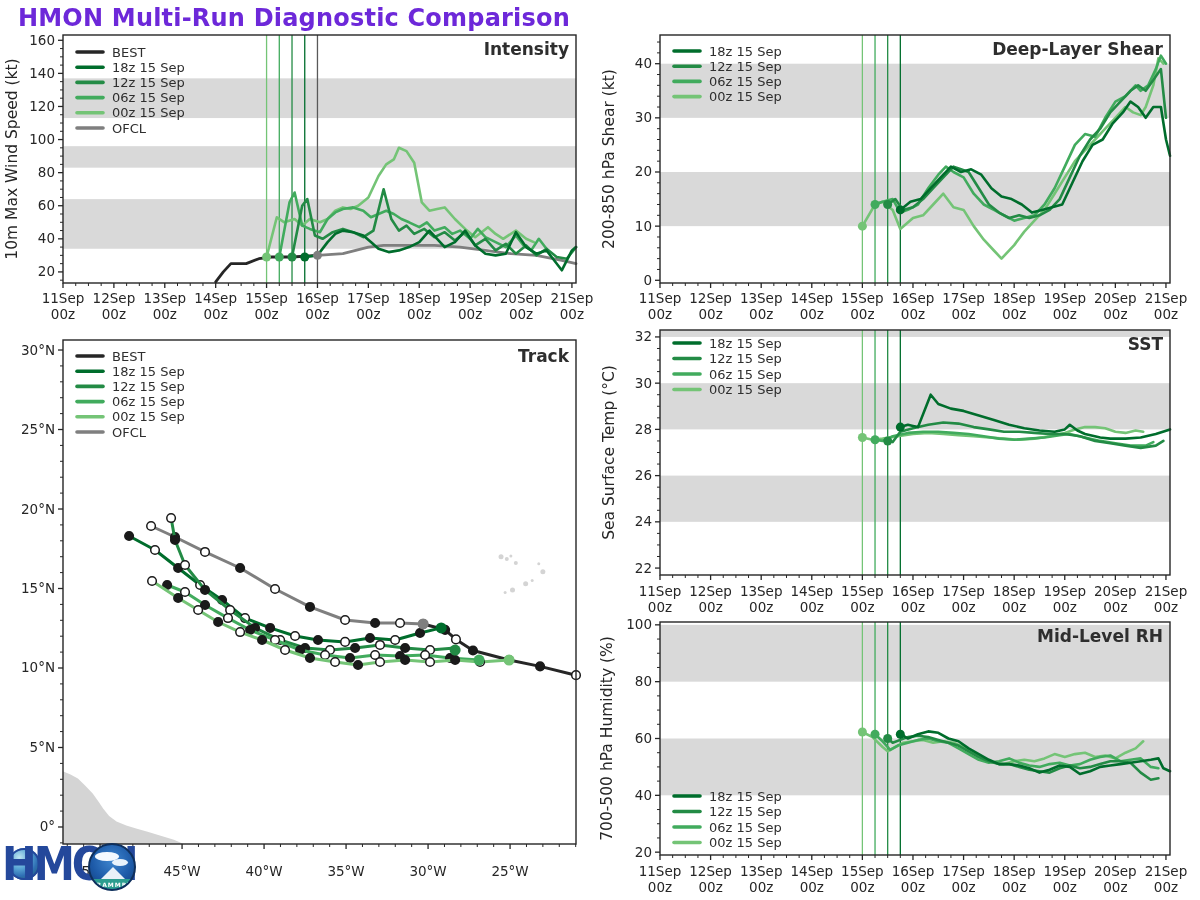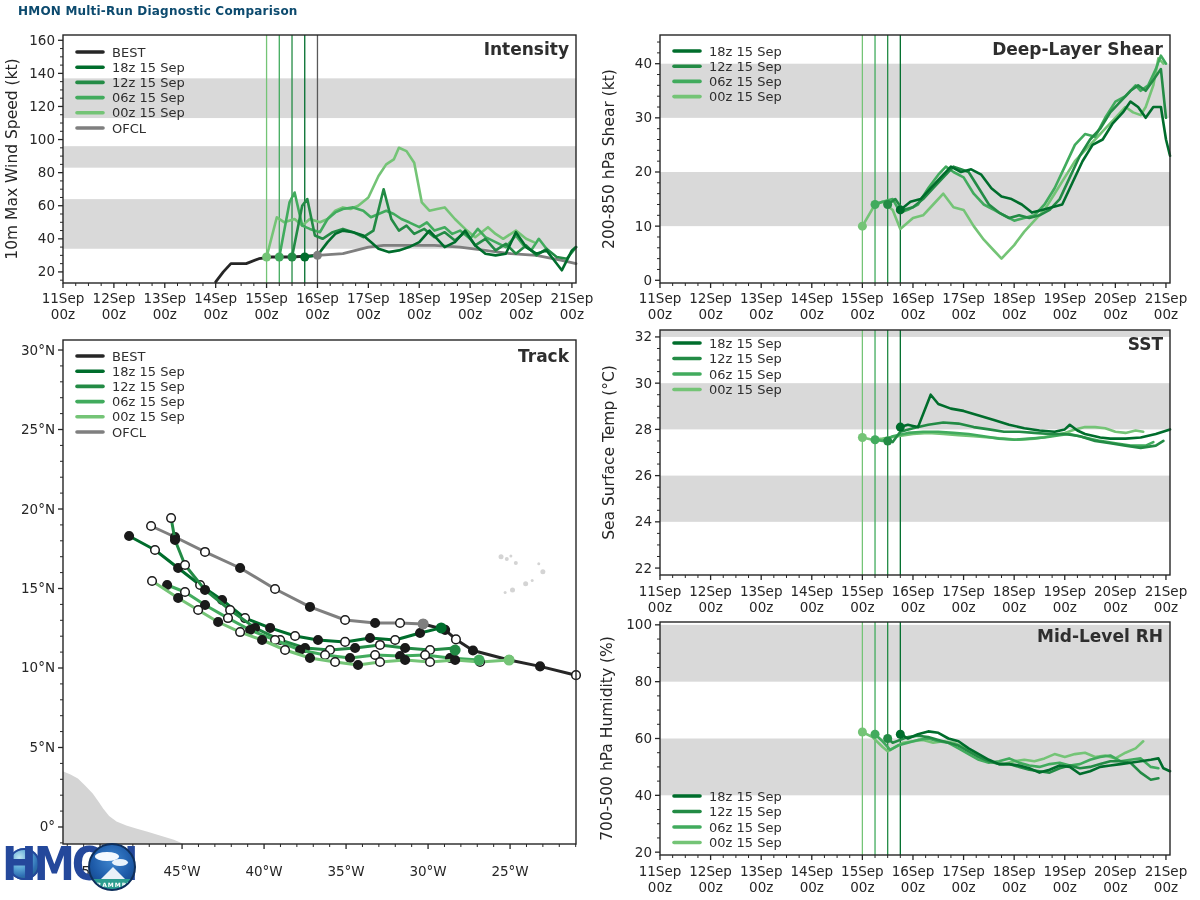--- a/index.html
+++ b/index.html
@@ -1,18 +1,18 @@
 <!DOCTYPE html>
 <html><head>
 <meta charset="utf-8">
 <style>
   html,body{margin:0;padding:0;background:#ffffff;}
   #fig{position:relative;width:1200px;height:900px;background:#fff;overflow:hidden;
        font-family:"DejaVu Sans","Liberation Sans",sans-serif;}
-  .ttl{position:absolute;top:4px;font-weight:bold;font-size:12px;color:#0c4a6e;letter-spacing:.2px;}
+  .ttl{position:absolute;top:4px;font-weight:bold;font-size:24px;color:#6d28d9;letter-spacing:.2px;}
   .ttl.left{left:18px;}
   .ttl.right{right:24px;}
   #plot{position:absolute;left:0;top:0;}
   #logo{position:absolute;left:2px;top:835px;width:130px;height:62px;}
   #logo .globe{position:absolute;left:6px;top:13px;width:32px;height:32px;border-radius:50%;
       background:radial-gradient(circle at 35% 30%, #bfe6f2 0%, #5aa7d6 35%, #2f6fb4 60%, #1d5f4a 100%);
       box-shadow:0 0 0 2px #24489b inset;}
   #logo .cira-text{position:absolute;left:0px;top:2px;font-weight:bold;font-size:46px;
       color:#24489b;letter-spacing:-3px;font-stretch:condensed;}
   #logo .badge{position:absolute;left:86px;top:8px;width:48px;height:48px;border-radius:50%;

